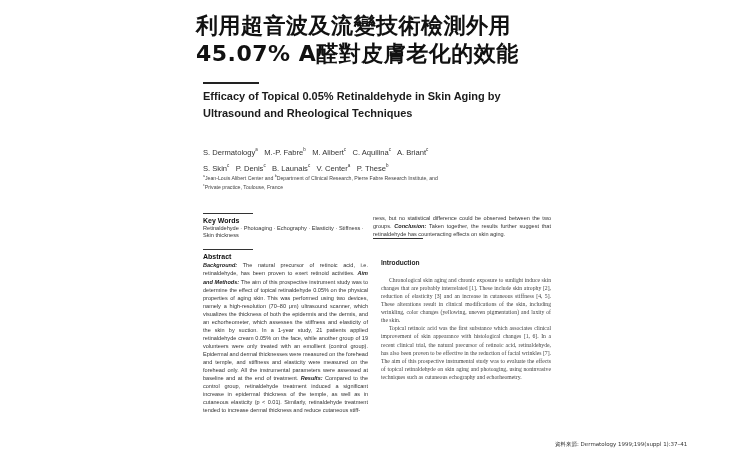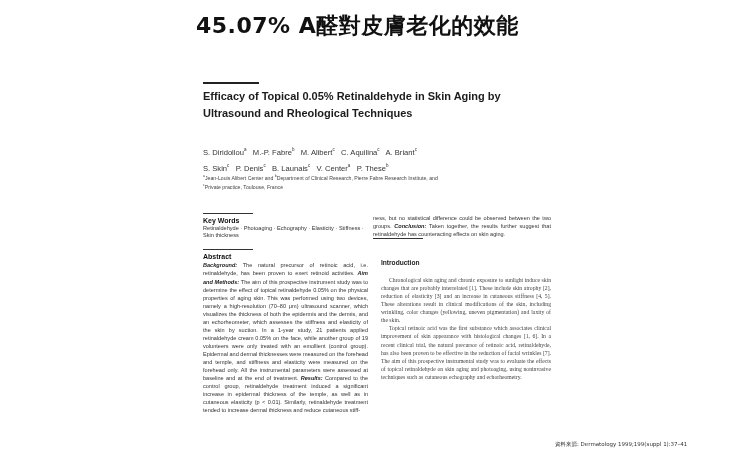--- a/index.html
+++ b/index.html
@@ -47,30 +47,31 @@
   .intro p { margin: 0; text-indent: 8px; }
   .source {
     position: absolute; left: 555px; top: 441px;
     font-family: "DejaVu Sans", sans-serif; font-size: 5.5px; color: #333;
   }
 </style>
 </head>
 <body>
 
 <div class="slide-title">
+  <div>利用超音波及流變技術檢測外用</div>
   <div>45.07% A醛對皮膚老化的效能</div>
 </div>
 
 <div class="paper">
   <div class="rule-top"></div>
   <div class="paper-title">Efficacy of Topical 0.05% Retinaldehyde in Skin Aging by Ultrasound and Rheological Techniques</div>
 
   <div class="authors">
     <div>
-      <span><span>S. Diridollou</span><sup>a</sup></span>&nbsp;&nbsp;
+      <span><span>S. Dermatology</span><sup>a</sup></span>&nbsp;&nbsp;
       <span><span>M.-P. Fabre</span><sup>b</sup></span>&nbsp;&nbsp;
       <span><span>M. Alibert</span><sup>c</sup></span>&nbsp;&nbsp;
       <span><span>C. Aquilina</span><sup>c</sup></span>&nbsp;&nbsp;
       <span><span>A. Briant</span><sup>c</sup></span>
     </div>
     <div>
       <span><span>S. Skin</span><sup>c</sup></span>&nbsp;&nbsp;
       <span><span>P. Denis</span><sup>c</sup></span>&nbsp;&nbsp;
       <span><span>B. Launais</span><sup>c</sup></span>&nbsp;&nbsp;
       <span><span>V. Center</span><sup>a</sup></span>&nbsp;&nbsp;

